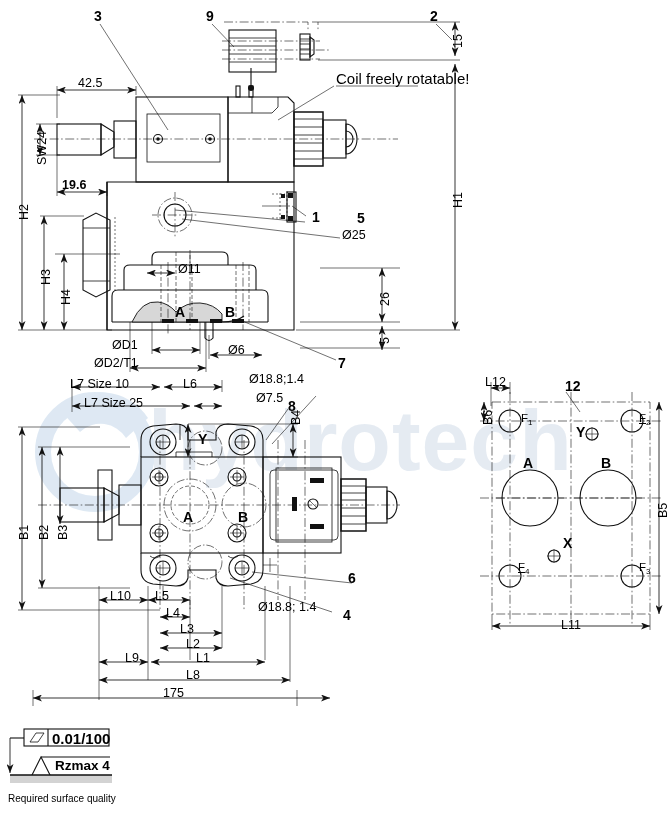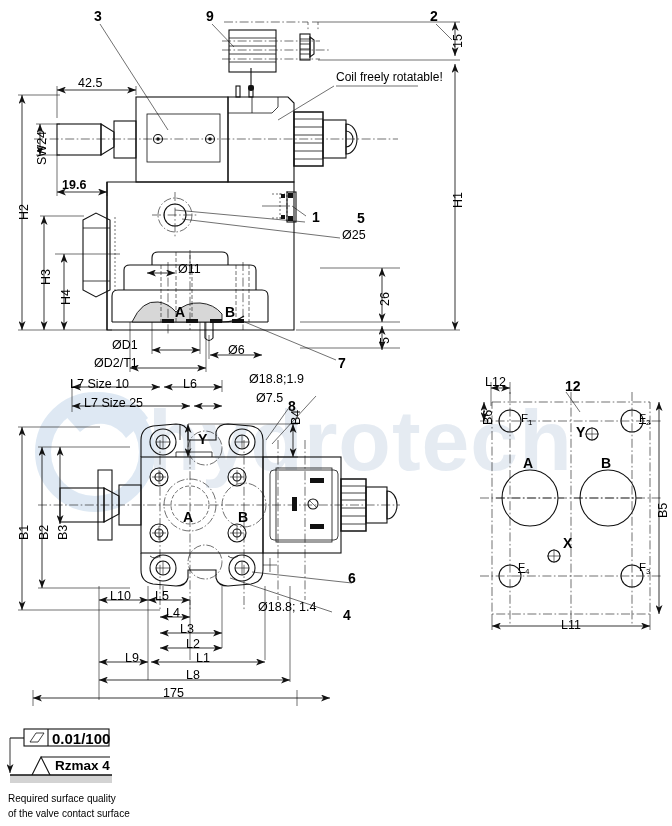--- a/index.html
+++ b/index.html
@@ -4,21 +4,21 @@
 <style>
   html,body{margin:0;padding:0;background:#ffffff;}
   body{width:672px;height:826px;position:relative;overflow:hidden;
        font-family:"Liberation Sans",sans-serif;color:#111;}
   #stage{position:absolute;left:0;top:0;width:672px;height:826px;}
   svg#drawing{position:absolute;left:0;top:0;width:672px;height:826px;display:block;}
   .lbl{position:absolute;font-family:"Liberation Sans",sans-serif;color:#000;white-space:nowrap;}
   .dim{font-size:12.5px;}
   .dimsm{font-size:11.5px;}
   .bold{font-weight:bold;font-size:14px;}
-  .note{font-size:12px;}
+  .note{font-size:15px;}
   .rot{transform:rotate(-90deg);transform-origin:left top;}
   .foot{font-size:10px;line-height:15px;}
   .sub{font-size:8px;vertical-align:sub;}
 </style>
 </head>
 <body>
 
 <div id="stage">
 
 <svg id="drawing" viewBox="0 0 672 826">
@@ -420,21 +420,21 @@
 <div class="lbl bold" style="left:175px;top:304px;">A</div>
 <div class="lbl bold" style="left:225px;top:304px;">B</div>
 
 <div class="lbl dim" style="left:70px;top:377px;">L7 Size 10</div>
 <div class="lbl dim" style="left:84px;top:396px;">L7 Size 25</div>
 <div class="lbl dim" style="left:183px;top:377px;">L6</div>
 <div class="lbl dim rot" style="left:17px;top:540px;">B1</div>
 <div class="lbl dim rot" style="left:37px;top:540px;">B2</div>
 <div class="lbl dim rot" style="left:56px;top:540px;">B3</div>
 <div class="lbl dim rot" style="left:289px;top:425px;">B4</div>
-<div class="lbl dim" style="left:249px;top:372px;">Ø18.8;1.9</div>
+<div class="lbl dim" style="left:249px;top:372px;">Ø18.8;1.4</div>
 <div class="lbl dim" style="left:256px;top:391px;">Ø7.5</div>
 <div class="lbl dim" style="left:258px;top:600px;">Ø18.8; 1.4</div>
 <div class="lbl bold" style="left:183px;top:509px;">A</div>
 <div class="lbl bold" style="left:238px;top:509px;">B</div>
 <div class="lbl bold" style="left:198px;top:431px;">Y</div>
 <div class="lbl dim" style="left:110px;top:589px;">L10</div>
 <div class="lbl dim" style="left:155px;top:589px;">L5</div>
 <div class="lbl dim" style="left:166px;top:606px;text-align:center;">L4</div>
 <div class="lbl dim" style="left:180px;top:622px;">L3</div>
 <div class="lbl dim" style="left:186px;top:637px;">L2</div>
@@ -452,15 +452,14 @@
 <div class="lbl bold" style="left:576px;top:424px;">Y</div>
 <div class="lbl bold" style="left:563px;top:535px;">X</div>
 <div class="lbl dimsm" style="left:521px;top:412px;"><span>F</span><span class="sub">1</span></div>
 <div class="lbl dimsm" style="left:639px;top:412px;text-decoration:underline;"><span>F</span><span class="sub">2</span></div>
 <div class="lbl dimsm" style="left:639px;top:561px;"><span>F</span><span class="sub">3</span></div>
 <div class="lbl dimsm" style="left:518px;top:561px;text-decoration:underline;"><span>F</span><span class="sub">4</span></div>
 
 <div class="lbl" style="left:52px;top:730px;font-size:15px;font-weight:bold;">0.01/100</div>
 <div class="lbl" style="left:55px;top:758px;font-size:13.5px;font-weight:bold;">Rzmax 4</div>
 <div class="lbl foot" style="left:8px;top:791px;">Required surface quality</div>
-<div class="lbl foot" style="left:8px;top:806px;">of the valve contact surface</div>
 
 </div>
 
 </body></html>

